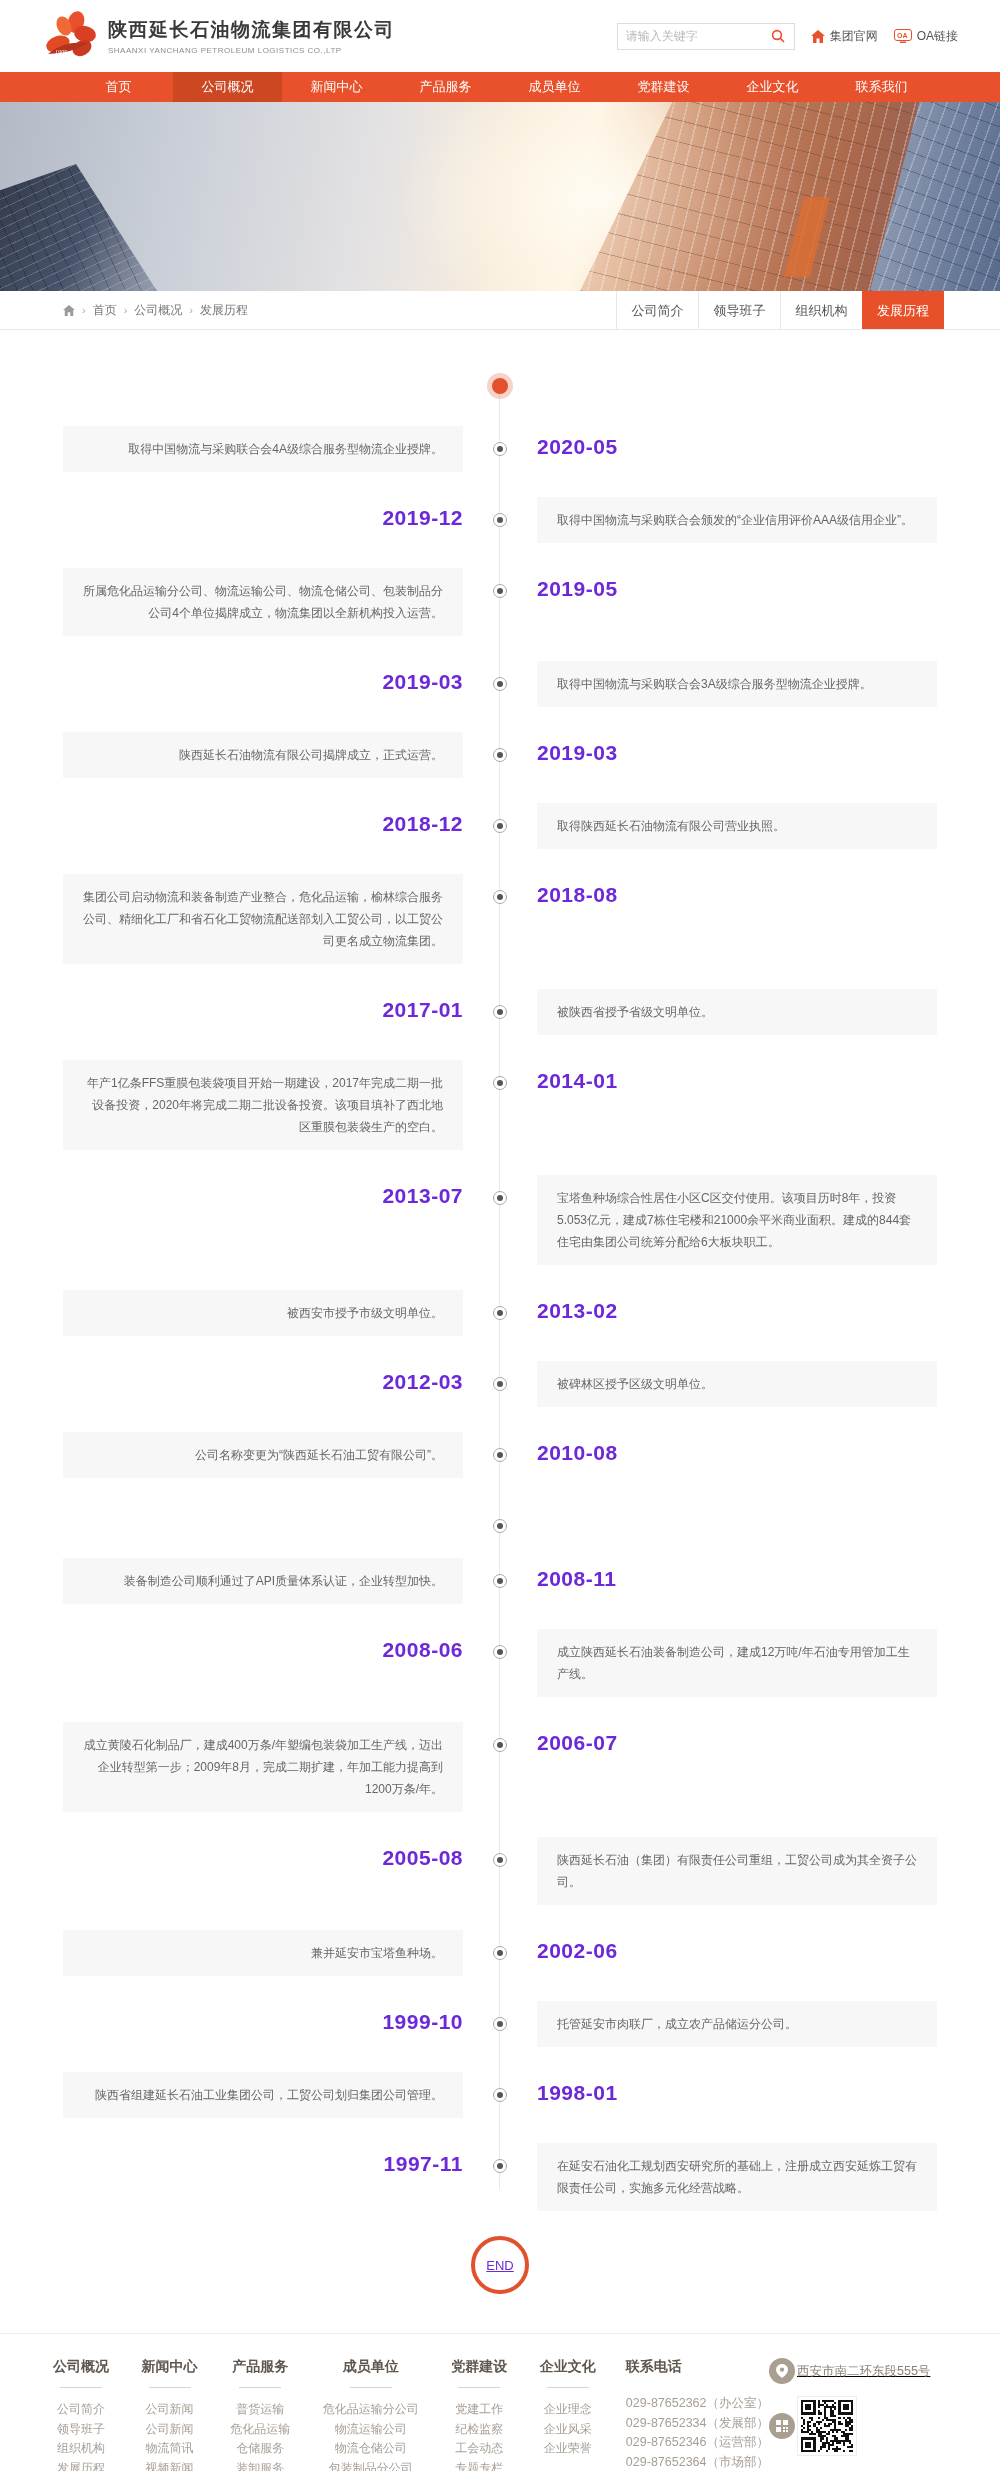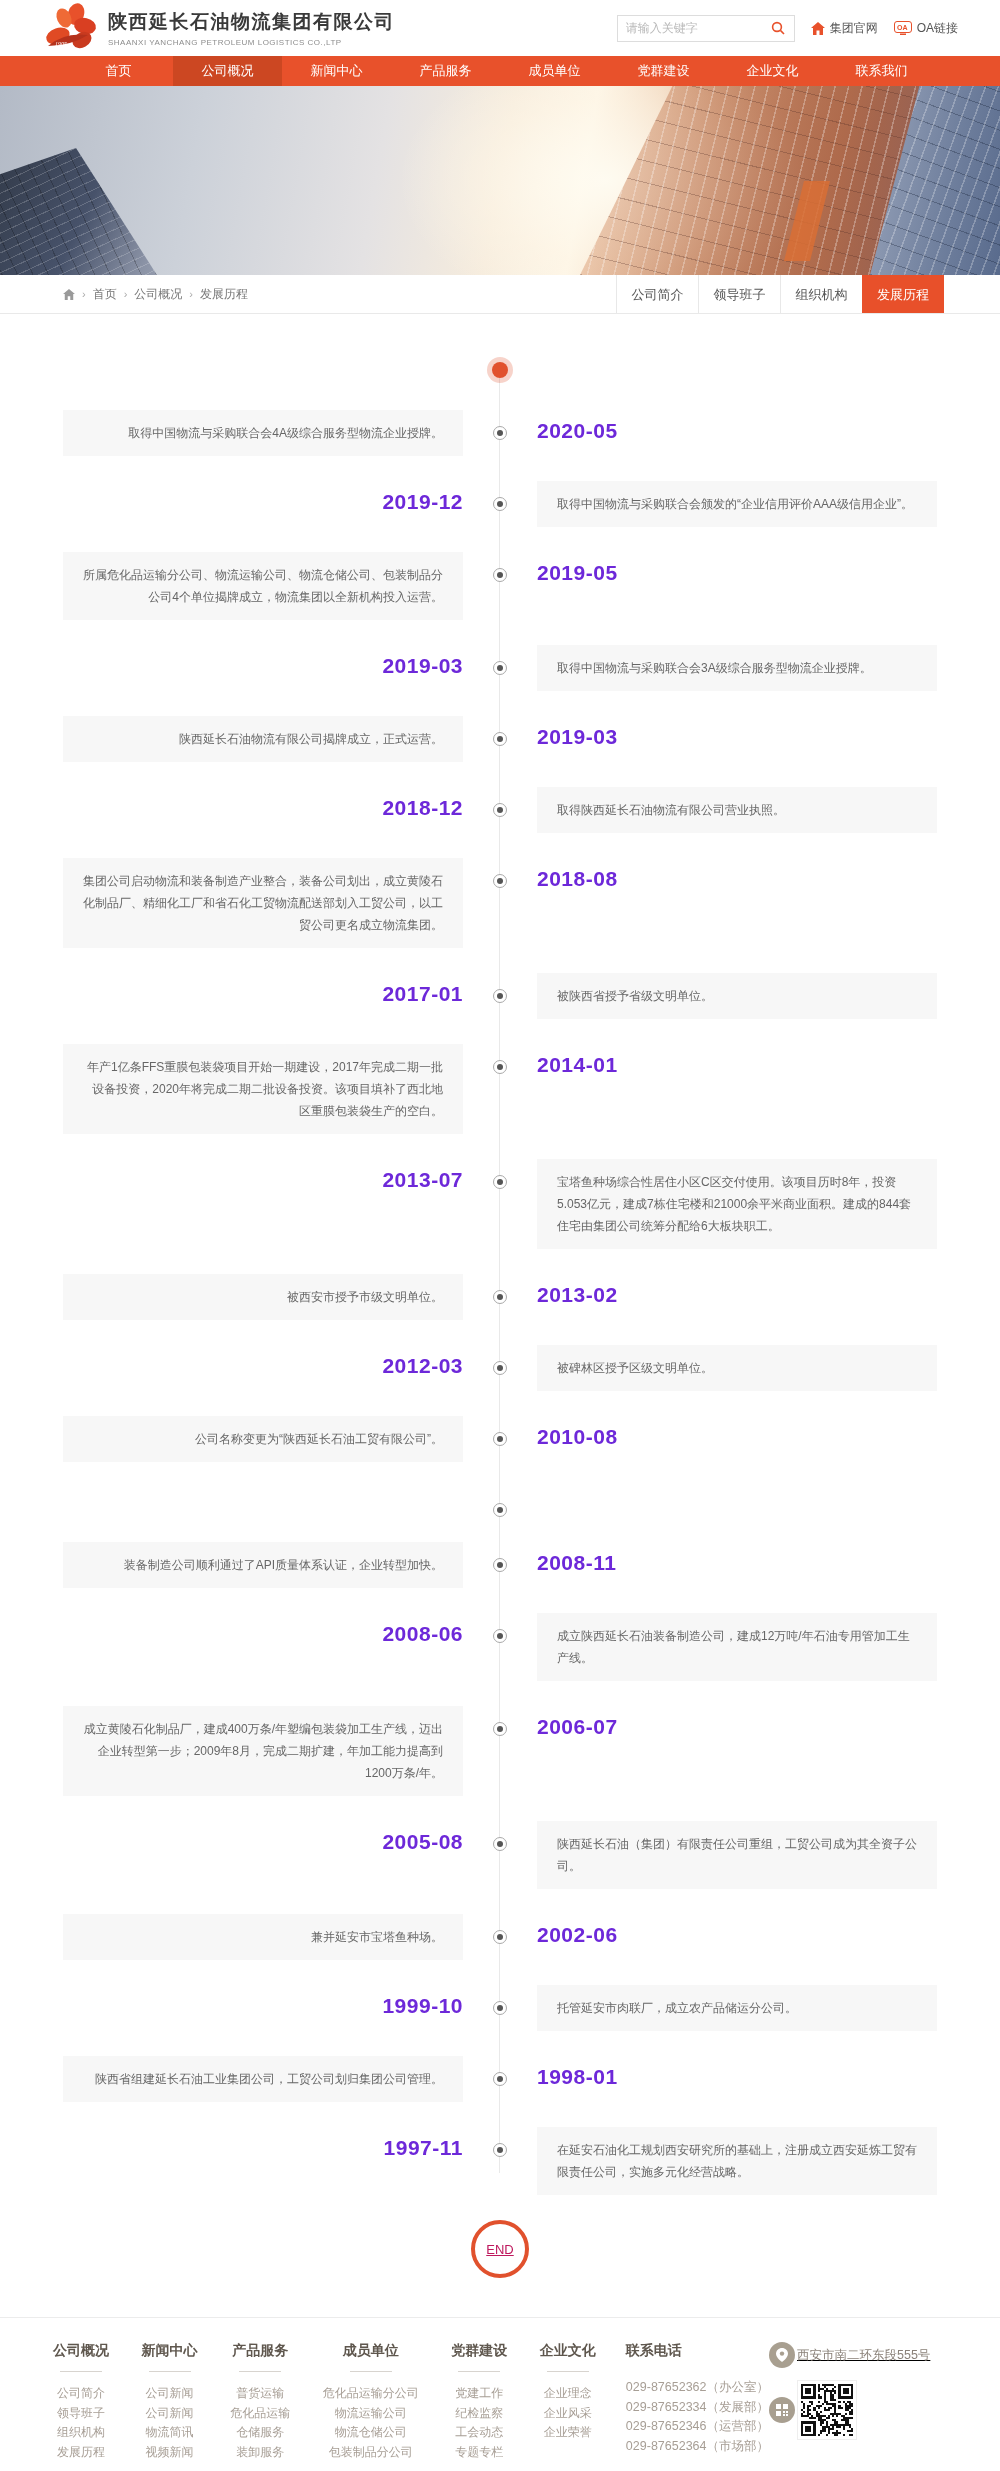--- a/index.html
+++ b/index.html
@@ -1,21 +1,21 @@
 <!DOCTYPE html>
 <html lang="zh"><head>
 <meta charset="utf-8">
 <style>
   * { margin:0; padding:0; box-sizing:border-box; }
   body { background:#fff; font-family:"Liberation Sans","DejaVu Sans",sans-serif; }
   .page { width:1000px; margin:0 auto; background:#fff; }
   a { text-decoration:none; cursor:pointer; }
 
   
-  .topbar { height:56px; background:#fff; }
+  .topbar { height:72px; background:#fff; }
   .topbar-inner { width:916px; margin:0 auto; height:100%; display:flex; align-items:center; justify-content:space-between; }
   .brand { display:flex; align-items:center; gap:10px; }
   .brand-cn { font-size:19px; font-weight:bold; color:#3a3a3a; letter-spacing:1.5px; }
   .brand-en { font-size:8px; color:#8d8d8d; letter-spacing:.5px; margin-top:3px; }
   .top-actions { display:flex; align-items:center; gap:16px; }
   .search-box { position:relative; width:178px; height:27px; border:1px solid #ddd; background:#fff; display:flex; align-items:center; }
   .search-box input { border:0; outline:none; width:146px; height:100%; padding:0 8px; font-size:12px; color:#555; font-family:inherit; }
   .search-box input::placeholder { color:#b9b9b9; }
   .search-btn { width:28px; height:100%; display:flex; align-items:center; justify-content:center; }
   .top-link { display:flex; align-items:center; gap:5px; font-size:12px; color:#555; }
@@ -71,21 +71,21 @@
   .tl-dot { position:relative; width:14px; height:14px; border:1px solid #a9a9a9; border-radius:50%; background:#fff; margin-top:16px; }
   .tl-dot::after { content:""; position:absolute; left:50%; top:50%; width:6px; height:6px; margin:-3px 0 0 -3px; border-radius:50%; background:#555; }
   .tl-box { background:#f7f7f7; padding:12px 20px; font-size:12px; line-height:22px; color:#666; }
   .tl-row.left .tl-cell-l .tl-box { text-align:right; }
   .tl-row.right .tl-cell-r .tl-box { text-align:left; }
   .tl-date { font-size:21px; font-weight:bold; color:#6d28d9; margin-top:9px; letter-spacing:.5px; }
   .tl-row.left .tl-cell-r .tl-date { text-align:left; }
   .tl-row.right .tl-cell-l .tl-date { text-align:right; }
   .tl-end { position:relative; width:58px; height:58px; border:4px solid #e1512d; border-radius:50%; background:#fff;
     margin:12px auto 39px; display:flex; align-items:center; justify-content:center; }
-  .tl-end span { color:#be185d; font-size:13px; text-decoration:underline; }
+  .tl-end span { color:#6d28d9; font-size:13px; text-decoration:underline; }
 
   
   .footer { border-top:1px solid #ececec; background:#fff; padding:24px 0 18px; }
   .footer-inner { width:894px; margin:0 auto; display:flex; justify-content:space-between; }
   .f-col { text-align:center; }
   .f-title { font-size:14px; color:#5f574e; font-weight:bold; }
   .f-sep { width:42px; height:1px; background:#d8d4cf; margin:11px auto 12px; }
   .f-link { display:block; font-size:12px; color:#a79e95; line-height:19.5px; }
   .f-col.contact { text-align:left; }
   .f-col.contact .f-title { margin-bottom:18px; }
@@ -253,21 +253,21 @@
           </div>
           <div class="tl-mid">
             <span class="tl-dot"></span>
           </div>
           <div class="tl-cell tl-cell-r">
             <div class="tl-box">取得陕西延长石油物流有限公司营业执照。</div>
           </div>
         </div>
         <div class="tl-row left">
           <div class="tl-cell tl-cell-l">
-            <div class="tl-box">集团公司启动物流和装备制造产业整合，装备公司划出，成立黄陵石化制品厂、精细化工厂和省石化工贸物流配送部划入工贸公司，以工贸公司更名成立物流集团。</div>
+            <div class="tl-box">集团公司启动物流和装备制造产业整合，危化品运输，榆林综合服务公司、精细化工厂和省石化工贸物流配送部划入工贸公司，以工贸公司更名成立物流集团。</div>
           </div>
           <div class="tl-mid">
             <span class="tl-dot"></span>
           </div>
           <div class="tl-cell tl-cell-r">
             <div class="tl-date">2018-08</div>
           </div>
         </div>
         <div class="tl-row right">
           <div class="tl-cell tl-cell-l">

